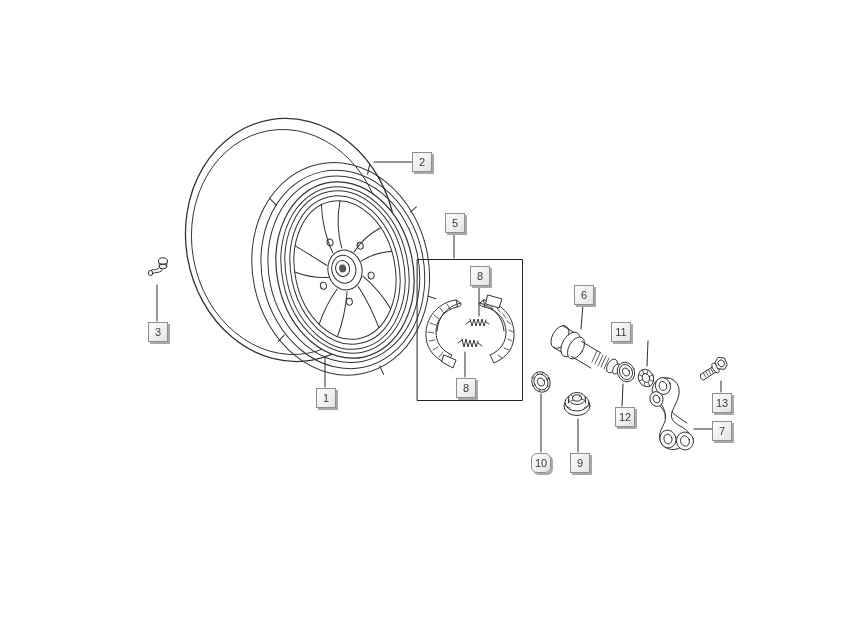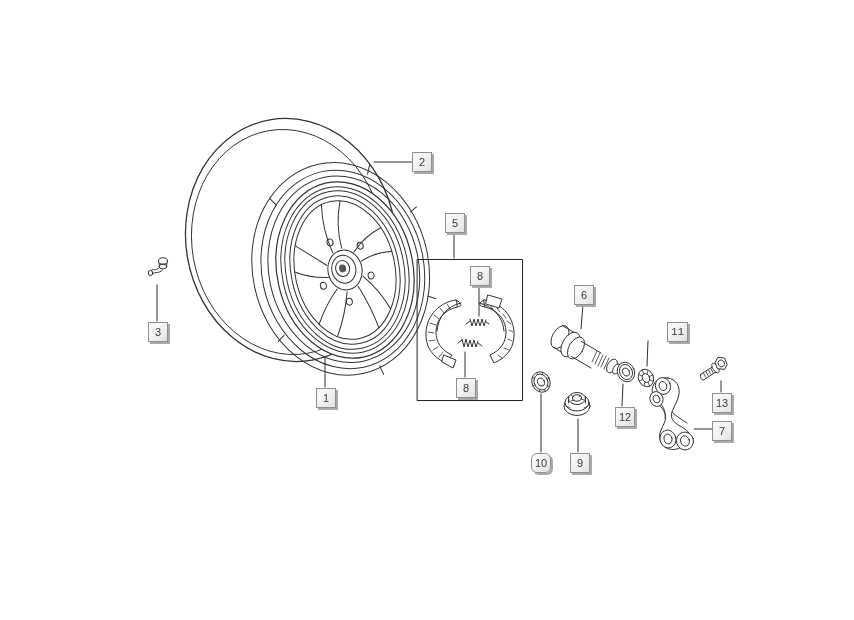--- a/index.html
+++ b/index.html
@@ -265,21 +265,21 @@
     </div>
   <div class="callout" style="left:470px;top:266px;">
       <span>8</span>
     </div>
   <div class="callout" style="left:456px;top:378px;">
       <span>8</span>
     </div>
   <div class="callout" style="left:574px;top:285px;">
       <span>6</span>
     </div>
-  <div class="callout" style="left:667px;top:322px;font-family:Liberation Mono, monospace;">
+  <div class="callout" style="left:611px;top:322px;">
       <span>11</span>
     </div>
   <div class="callout" style="left:615px;top:407px;">
       <span>12</span>
     </div>
   <div class="callout" style="left:531px;top:453px;border-radius:6px;">
       <span>10</span>
     </div>
   <div class="callout" style="left:570px;top:453px;">
       <span>9</span>

